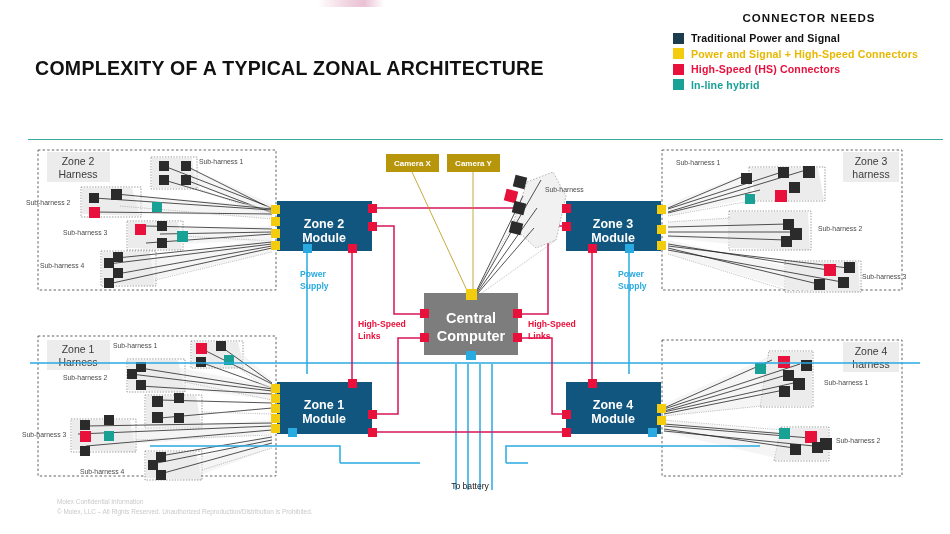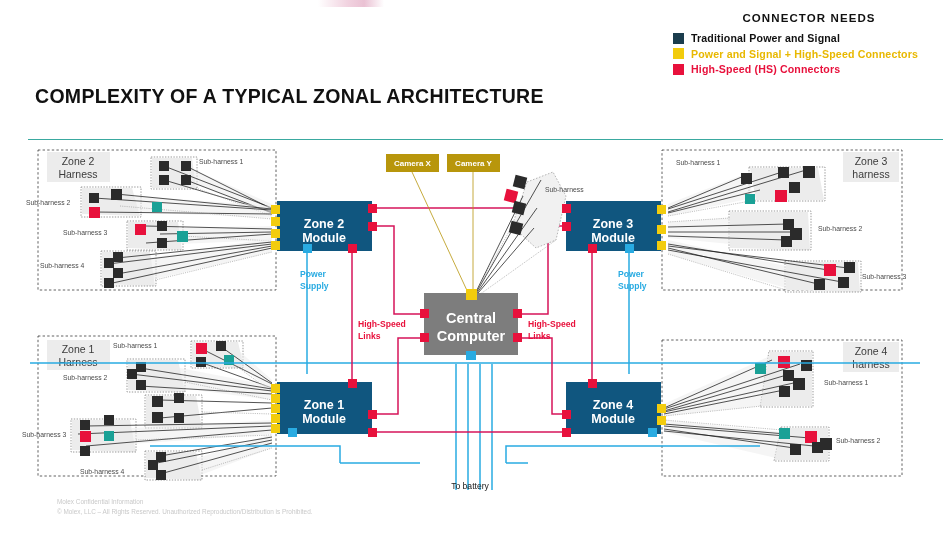--- a/index.html
+++ b/index.html
@@ -15,21 +15,21 @@
 
   .top-artifact{
     position:absolute;left:318px;top:0;width:66px;height:7px;
     background:linear-gradient(90deg,#ffffff 0%,#e6aec6 45%,#d98fb0 70%,#ffffff 100%);
     opacity:.55;
   }
 
   #page-title{
     position:absolute;left:35px;top:57px;
     font-size:19.5px;font-weight:bold;letter-spacing:.3px;
-    color:#111111;white-space:nowrap;margin-top:28px;
+    color:#111111;white-space:nowrap;
   }
 
   
   #legend{position:absolute;left:673px;top:12px;width:272px;text-align:center;}
   #legend .legend-title{
     font-size:11.5px;font-weight:bold;color:#111;letter-spacing:1.1px;
     margin-bottom:8px;white-space:nowrap;
   }
   .legend-row{display:flex;align-items:center;margin-bottom:3.5px;white-space:nowrap;}
   .legend-swatch{width:11px;height:11px;margin-right:7px;flex:none;}
@@ -106,20 +106,24 @@
     <div class="legend-row">
       <span class="legend-swatch" style="background:#f2cc0d;"></span>
       <span class="legend-label" style="color:#e8b800;">Power and Signal + High-Speed Connectors</span>
     </div>
 
     <div class="legend-row">
       <span class="legend-swatch" style="background:#e8113c;"></span>
       <span class="legend-label" style="color:#e8113c;">High-Speed (HS) Connectors</span>
     </div>
 
+    <div class="legend-row">
+      <span class="legend-swatch" style="background:#1aa196;"></span>
+      <span class="legend-label" style="color:#1aa196;">In-line hybrid</span>
+    </div>
   </div>
 
   <div class="divider"></div>
 
   <svg id="diagram" viewBox="0 0 950 534">
     <defs>
       <style>
         .hl{stroke:#1a1a1a;stroke-width:.75;fill:none;}
         .hl-dot{stroke:#8a8a8a;stroke-width:.55;stroke-dasharray:1.1 1.1;fill:none;}
         .band{fill:#ececec;stroke:none;}

